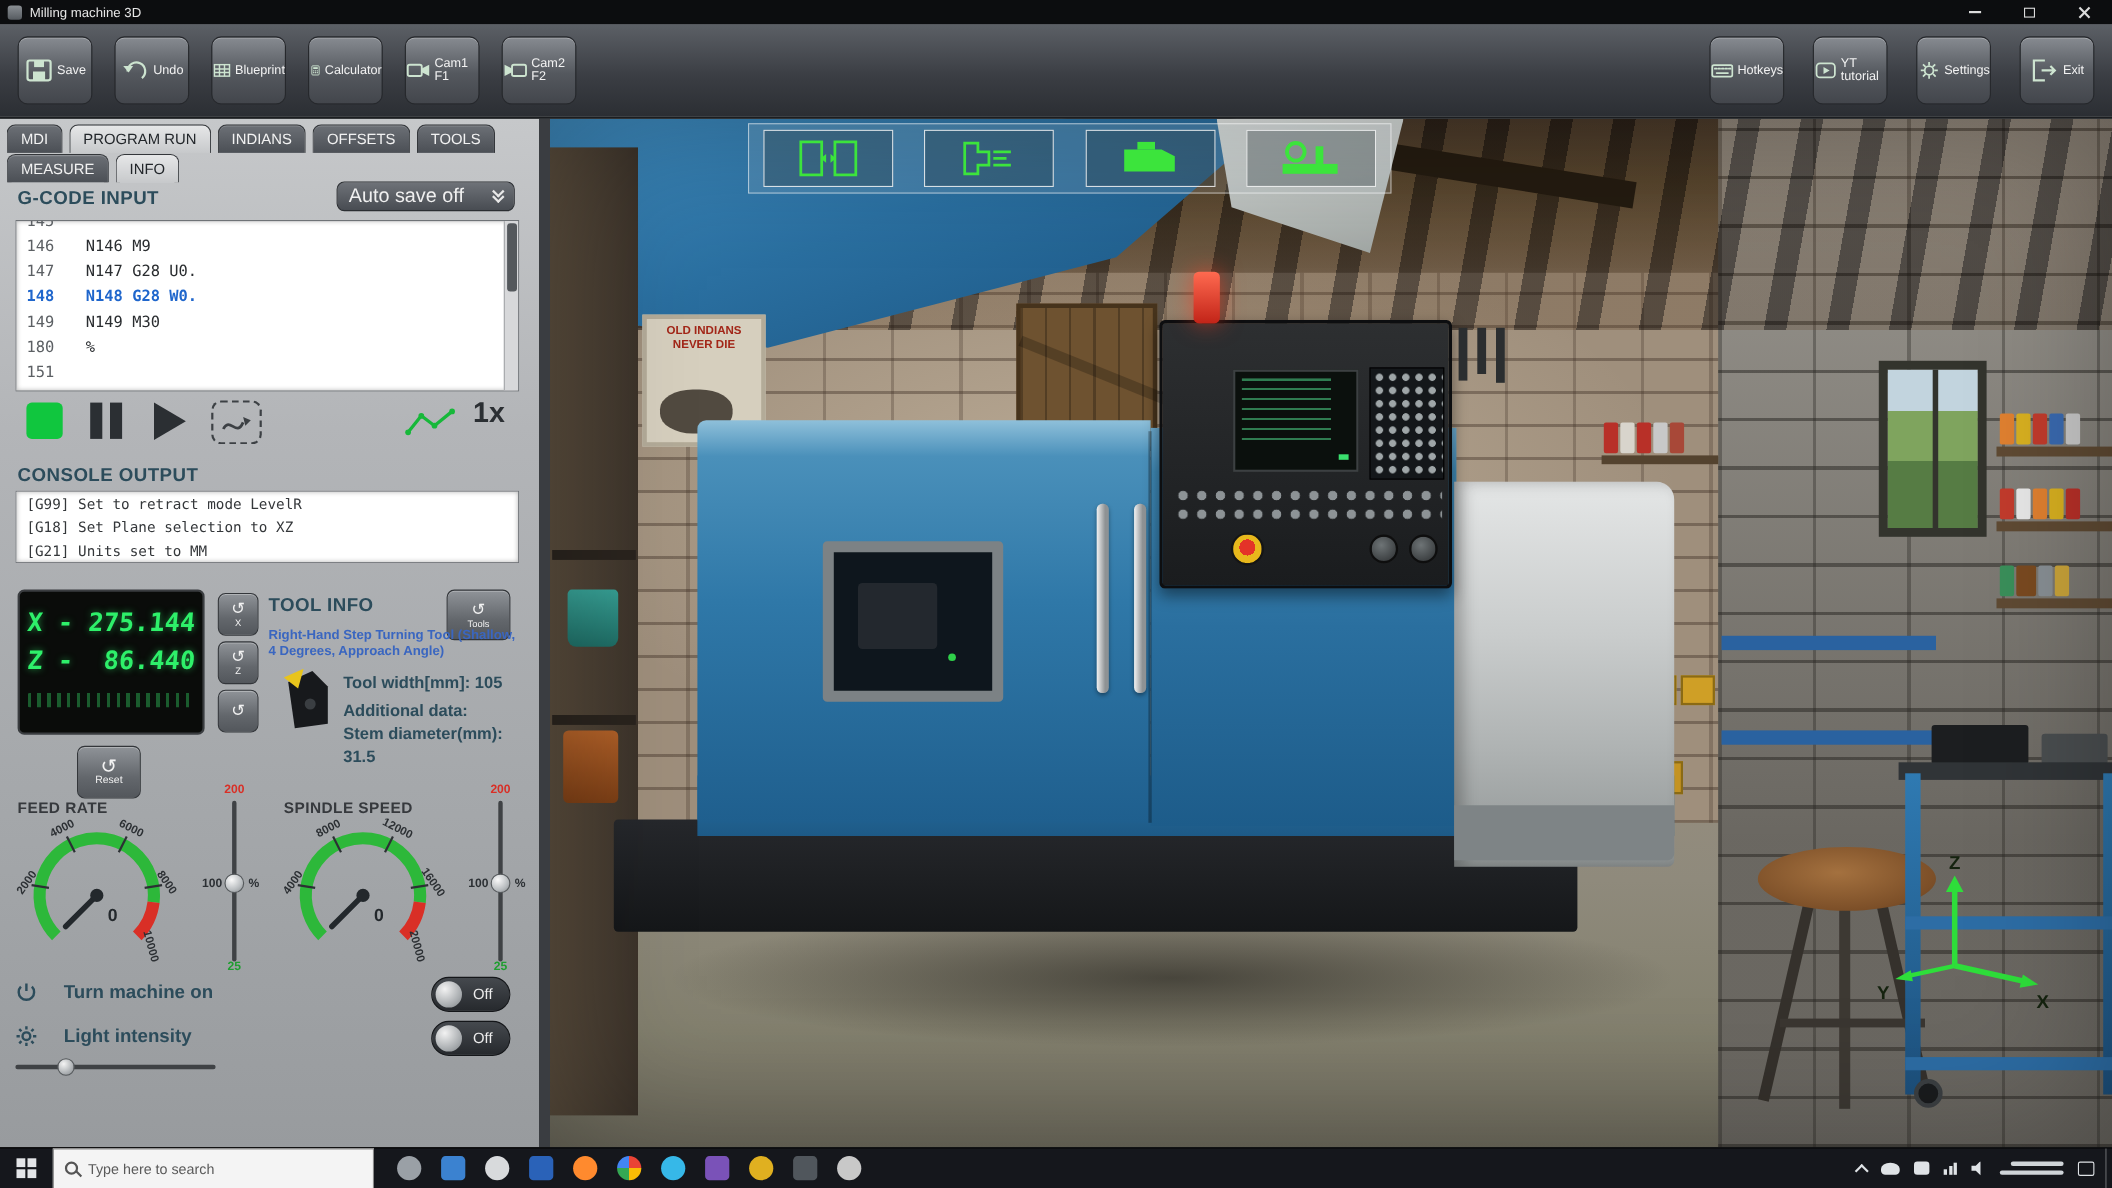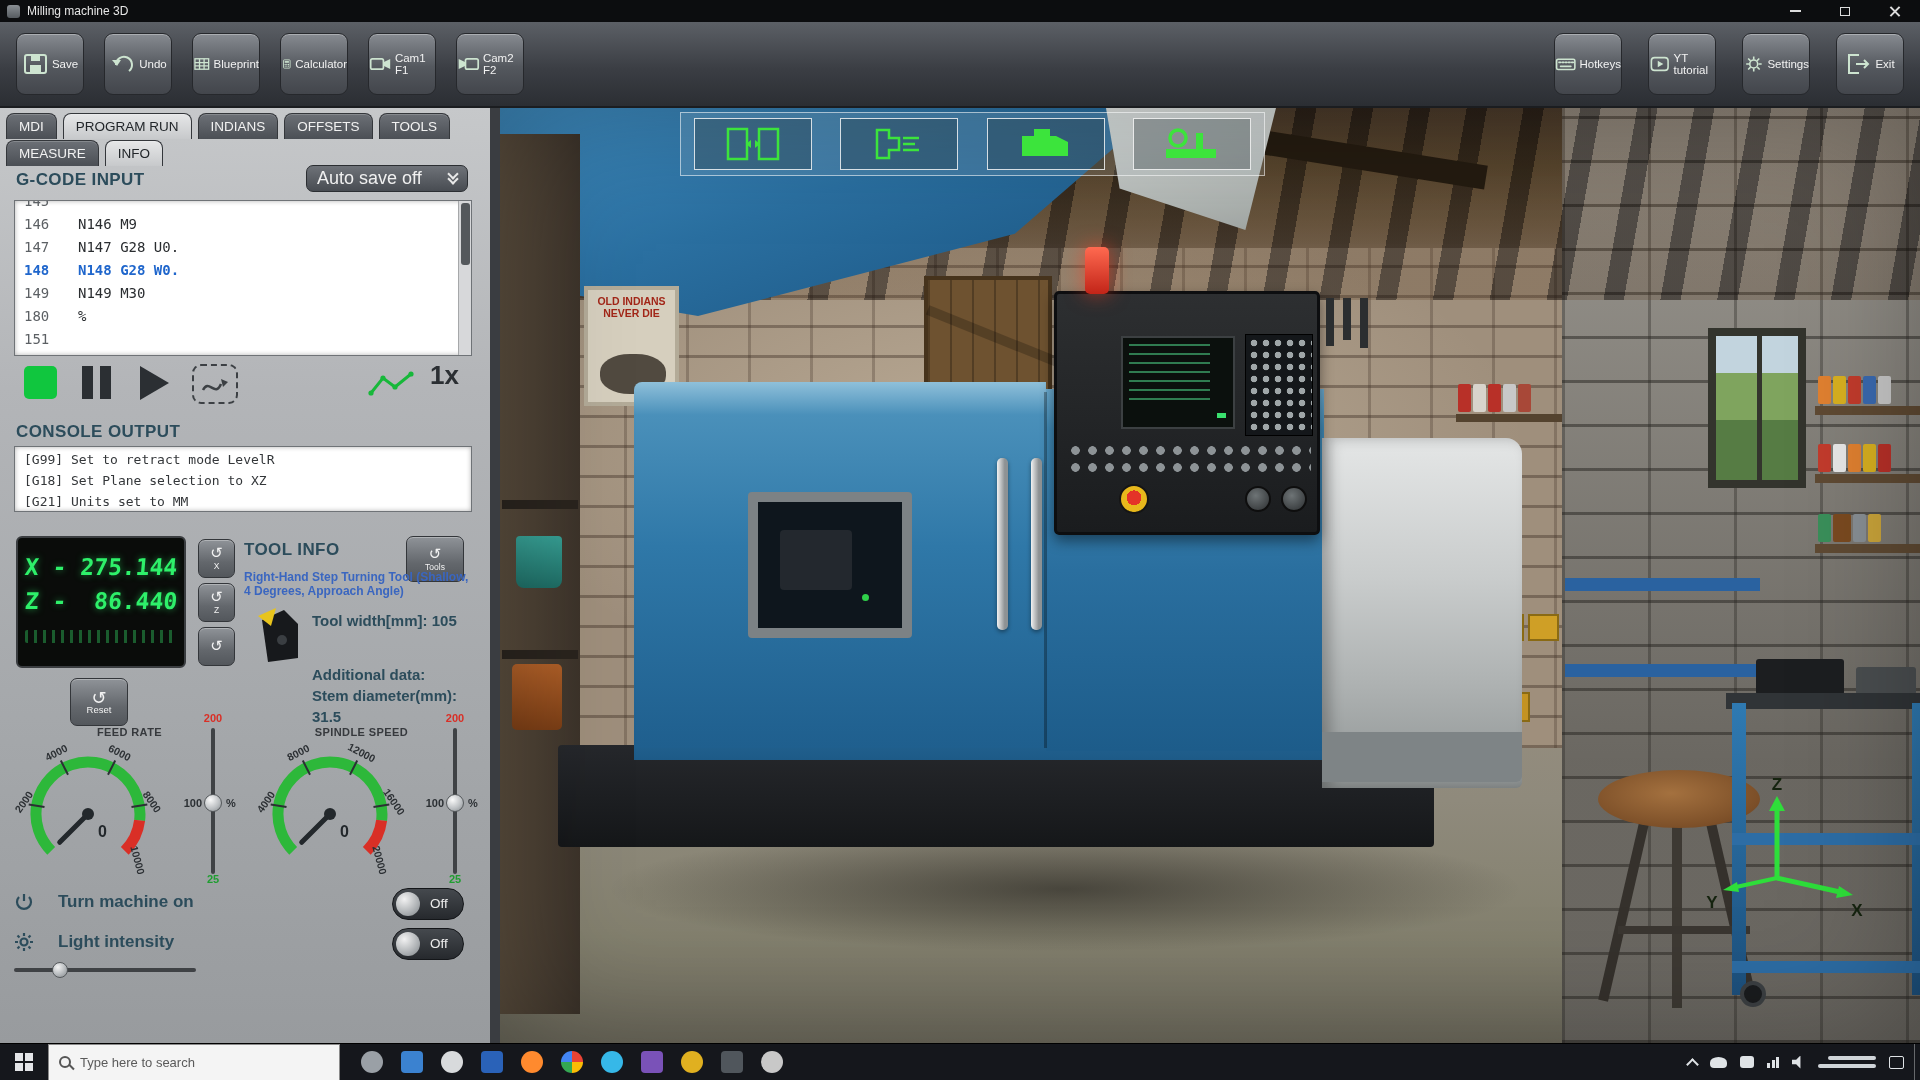--- a/index.html
+++ b/index.html
@@ -63,23 +63,23 @@
 .rst{background:linear-gradient(#8f9398,#63676c 60%,#53575c);border:1px solid #33363a;border-radius:7px;display:flex;flex-direction:column;align-items:center;justify-content:center;color:#f2f2f2;cursor:pointer;box-shadow:inset 0 1px 0 rgba(255,255,255,.3)}
 .rst .arr{font-size:15px;line-height:15px;font-family:"DejaVu Sans",sans-serif}
 .rst .lbl{font-size:8.5px;line-height:10px}
 .reset-col{position:absolute;left:198px;top:431px;display:flex;flex-direction:column;gap:5px}
 .reset-col .rst{width:37px;height:39px}
 .tools-btn{position:absolute;left:406px;top:428px;width:58px;height:46px}
 .reset-btn{position:absolute;left:70px;top:570px;width:58px;height:48px}
 
 .ti-desc{position:absolute;left:244px;top:462px;width:232px;font-size:12px;font-weight:bold;color:#3a66c0;line-height:14px}
 .ti-width{position:absolute;left:312px;top:504px;width:170px;font-size:15px;font-weight:bold;color:#2c4c5b}
-.ti-add{position:absolute;left:312px;top:556px;width:152px;font-size:15px;font-weight:bold;color:#2c4c5b;line-height:21px}
-
-.gtitle{position:absolute;font-size:11px;font-weight:bold;color:#36393d;text-align:right;letter-spacing:.4px}
+.ti-add{position:absolute;left:312px;top:528px;width:152px;font-size:15px;font-weight:bold;color:#2c4c5b;line-height:21px}
+
+.gtitle{position:absolute;font-size:14px;font-weight:bold;color:#36393d;text-align:left;letter-spacing:.4px}
 .gauge-svg{position:absolute}
 .gtick{font-size:10.5px;fill:#2c3034;text-anchor:middle;font-weight:bold}
 .gval{font-size:16px;fill:#23282c;font-weight:bold}
 
 .vslider{position:absolute;width:66px;height:176px}
 .vslider .track{position:absolute;left:31px;top:16px;width:4px;height:146px;background:#3f4245;border-radius:2px}
 .vslider .knob{position:absolute;left:24px;top:82px;width:18px;height:18px;border-radius:50%;background:radial-gradient(circle at 35% 30%,#fafafa,#b9bdc0 60%,#83878a);border:1px solid #55595c;cursor:pointer}
 .vslider .smax{position:absolute;left:13px;top:0;width:40px;text-align:center;color:#d92f26;font-size:11px;font-weight:bold}
 .vslider .smin{position:absolute;left:13px;top:161px;width:40px;text-align:center;color:#1f9e30;font-size:11px;font-weight:bold}
 .vslider .sval{position:absolute;left:0;top:85px;width:22px;text-align:right;font-size:11px;font-weight:bold;color:#2c3034}
@@ -470,21 +470,21 @@
     <div class="abs" style="left:330px;top:6px;width:660px;height:24px;background:#241b10;transform:rotate(9deg)"></div>
     <div class="abs tarp" style="left:0;top:0;width:660px;height:242px"></div>
     <div class="abs" style="left:606px;top:0;width:170px;height:122px;background:linear-gradient(170deg,#dde1df,#9fa5a2);clip-path:polygon(0 0,100% 0,82% 100%,8% 66%)"></div>
 
     <div class="abs" style="left:0;top:26px;width:80px;height:880px;background:linear-gradient(90deg,#5a4d3d,#3c332a)"></div>
     <div class="abs" style="left:2px;top:392px;width:76px;height:9px;background:#2a241e"></div>
     <div class="abs" style="left:2px;top:542px;width:76px;height:9px;background:#2a241e"></div>
     <div class="abs" style="left:16px;top:428px;width:46px;height:52px;background:linear-gradient(#37a095,#1f6e66);border-radius:4px 4px 8px 8px"></div>
     <div class="abs" style="left:12px;top:556px;width:50px;height:66px;background:linear-gradient(#b06028,#7c3f16);border-radius:5px"></div>
 
-    <div class="abs poster" style="left:84px;top:178px;width:95px;height:120px">
+    <div class="abs poster" style="left:84px;top:178px;width:112px;height:120px">
       <span class="ptx">OLD INDIANS NEVER DIE</span>
     </div>
     <div class="abs crate" style="left:424px;top:168px;width:128px;height:134px"></div>
     <div class="abs wtree" style="left:1208px;top:220px;width:98px;height:160px"></div>
 
     <div class="abs" style="left:958px;top:276px">
       <span class="can" style="background:#b83028"></span><span class="can" style="background:#d8d4cc"></span><span class="can" style="background:#b83028"></span><span class="can" style="background:#c8c8c8"></span><span class="can" style="background:#a84838"></span>
     </div>
     <div class="abs" style="left:956px;top:306px;width:106px;height:8px;background:#54432f"></div>
     <div class="abs" style="left:1318px;top:268px">

